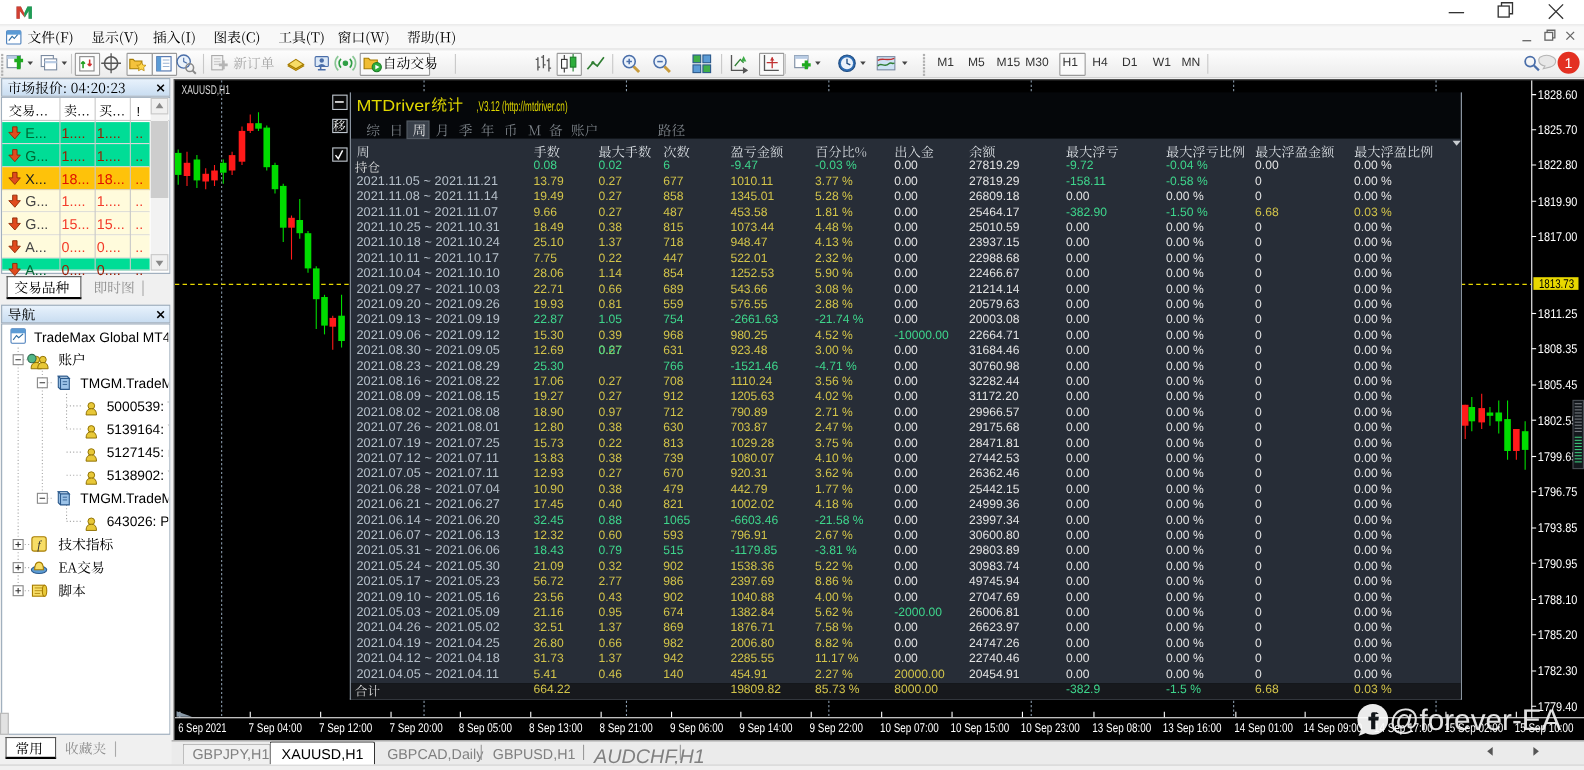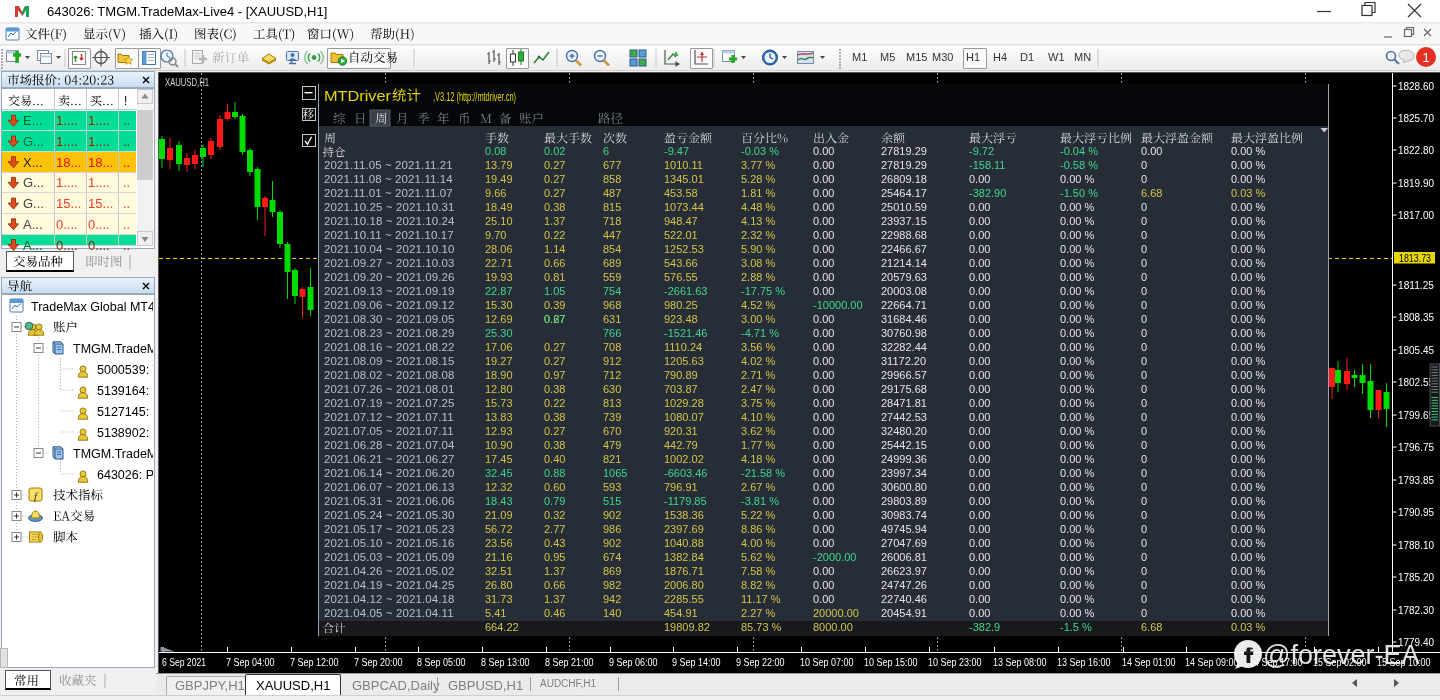--- a/index.html
+++ b/index.html
@@ -3,21 +3,20 @@
 *{margin:0;padding:0;box-sizing:border-box;}
 html,body{width:1440px;height:700px;overflow:hidden;background:#f0f0f0;
  font-family:"Liberation Sans",sans-serif;}
 .ab{position:absolute;}
 #page{position:relative;width:1440px;height:700px;}
 .num{font-size:11px;white-space:pre;}
 .dt{font-size:11.5px;letter-spacing:0.1px;}
 </style></head><body>
 <div id="page">
 <div class="ab" style="left:0;top:0;width:1440px;height:23px;background:#ffffff;border-bottom:1px solid #e8e8e8"></div>
-    <div class="ab" style="left:47px;top:4px;font-size:13px;color:#000;">643026: TMGM.TradeMax-Live4 - [XAUUSD,H1]</div>
     <div class="ab" style="left:0;top:24px;width:1440px;height:21px;background:#f8f8f8;border-bottom:1px solid #e0e0e0"></div>
     <div class="ab" style="left:0;top:46px;width:1440px;height:25px;background:linear-gradient(#fdfdfd,#ececec);border-bottom:1px solid #d0d0d0"></div>
     <div class="ab" style="left:68px;top:48px;width:23px;height:21px;background:#fafafa;border:1px solid #9a9a9a;border-radius:1px"></div>
     <div class="ab" style="left:115px;top:48px;width:24px;height:21px;background:#fafafa;border:1px solid #9a9a9a;border-radius:1px"></div>
     <div class="ab" style="left:138px;top:48px;width:23px;height:21px;background:#fafafa;border:1px solid #9a9a9a;border-radius:1px"></div>
     <div class="ab" style="left:327px;top:48px;width:64px;height:21px;background:#fafafa;border:1px solid #9a9a9a;border-radius:1px"></div>
     <div class="ab" style="left:506px;top:48px;width:23px;height:21px;background:#fafafa;border:1px solid #9a9a9a;border-radius:1px"></div>
     <div class="ab" style="left:690px;top:48px;width:23px;height:21px;background:#fafafa;border:1px solid #9a9a9a;border-radius:1px"></div>
     <div class="ab" style="left:963px;top:48px;width:24px;height:21px;background:#fafafa;border:1px solid #9a9a9a;border-radius:1px"></div>
     <div class="ab" style="left:852px;top:51px;font-size:11px;color:#333;">M1</div>
@@ -318,21 +317,21 @@
     <div class="ab num" style="left:603px;top:215.3px;color:#d3c44a;z-index:12">718</div>
     <div class="ab num" style="left:664px;top:215.3px;color:#d3c44a;z-index:12">948.47</div>
     <div class="ab num" style="left:741px;top:215.3px;color:#d3c44a;z-index:12">4.13 %</div>
     <div class="ab num" style="left:813px;top:215.3px;color:#e3e3e3;z-index:12">0.00</div>
     <div class="ab num" style="left:881px;top:215.3px;color:#e3e3e3;z-index:12">23937.15</div>
     <div class="ab num" style="left:969px;top:215.3px;color:#e3e3e3;z-index:12">0.00</div>
     <div class="ab num" style="left:1060px;top:215.3px;color:#e3e3e3;z-index:12">0.00 %</div>
     <div class="ab num" style="left:1141px;top:215.3px;color:#e3e3e3;z-index:12">0</div>
     <div class="ab num" style="left:1231px;top:215.3px;color:#e3e3e3;z-index:12">0.00 %</div>
     <div class="ab num dt" style="left:324px;top:229.3px;color:#b6c0ca;z-index:12">2021.10.11 ~ 2021.10.17</div>
-    <div class="ab num" style="left:485px;top:229.3px;color:#d3c44a;z-index:12">9.70</div>
+    <div class="ab num" style="left:485px;top:229.3px;color:#d3c44a;z-index:12">7.75</div>
     <div class="ab num" style="left:544px;top:229.3px;color:#d3c44a;z-index:12">0.22</div>
     <div class="ab num" style="left:603px;top:229.3px;color:#d3c44a;z-index:12">447</div>
     <div class="ab num" style="left:664px;top:229.3px;color:#d3c44a;z-index:12">522.01</div>
     <div class="ab num" style="left:741px;top:229.3px;color:#d3c44a;z-index:12">2.32 %</div>
     <div class="ab num" style="left:813px;top:229.3px;color:#e3e3e3;z-index:12">0.00</div>
     <div class="ab num" style="left:881px;top:229.3px;color:#e3e3e3;z-index:12">22988.68</div>
     <div class="ab num" style="left:969px;top:229.3px;color:#e3e3e3;z-index:12">0.00</div>
     <div class="ab num" style="left:1060px;top:229.3px;color:#e3e3e3;z-index:12">0.00 %</div>
     <div class="ab num" style="left:1141px;top:229.3px;color:#e3e3e3;z-index:12">0</div>
     <div class="ab num" style="left:1231px;top:229.3px;color:#e3e3e3;z-index:12">0.00 %</div>
@@ -370,21 +369,21 @@
     <div class="ab num" style="left:881px;top:271.3px;color:#e3e3e3;z-index:12">20579.63</div>
     <div class="ab num" style="left:969px;top:271.3px;color:#e3e3e3;z-index:12">0.00</div>
     <div class="ab num" style="left:1060px;top:271.3px;color:#e3e3e3;z-index:12">0.00 %</div>
     <div class="ab num" style="left:1141px;top:271.3px;color:#e3e3e3;z-index:12">0</div>
     <div class="ab num" style="left:1231px;top:271.3px;color:#e3e3e3;z-index:12">0.00 %</div>
     <div class="ab num dt" style="left:324px;top:285.3px;color:#b6c0ca;z-index:12">2021.09.13 ~ 2021.09.19</div>
     <div class="ab num" style="left:485px;top:285.3px;color:#3ed68c;z-index:12">22.87</div>
     <div class="ab num" style="left:544px;top:285.3px;color:#3ed68c;z-index:12">1.05</div>
     <div class="ab num" style="left:603px;top:285.3px;color:#3ed68c;z-index:12">754</div>
     <div class="ab num" style="left:664px;top:285.3px;color:#3ed68c;z-index:12">-2661.63</div>
-    <div class="ab num" style="left:741px;top:285.3px;color:#3ed68c;z-index:12">-17.75 %</div>
+    <div class="ab num" style="left:741px;top:285.3px;color:#3ed68c;z-index:12">-21.74 %</div>
     <div class="ab num" style="left:813px;top:285.3px;color:#e3e3e3;z-index:12">0.00</div>
     <div class="ab num" style="left:881px;top:285.3px;color:#e3e3e3;z-index:12">20003.08</div>
     <div class="ab num" style="left:969px;top:285.3px;color:#e3e3e3;z-index:12">0.00</div>
     <div class="ab num" style="left:1060px;top:285.3px;color:#e3e3e3;z-index:12">0.00 %</div>
     <div class="ab num" style="left:1141px;top:285.3px;color:#e3e3e3;z-index:12">0</div>
     <div class="ab num" style="left:1231px;top:285.3px;color:#e3e3e3;z-index:12">0.00 %</div>
     <div class="ab num dt" style="left:324px;top:299.3px;color:#b6c0ca;z-index:12">2021.09.06 ~ 2021.09.12</div>
     <div class="ab num" style="left:485px;top:299.3px;color:#d3c44a;z-index:12">15.30</div>
     <div class="ab num" style="left:544px;top:299.3px;color:#d3c44a;z-index:12">0.39</div>
     <div class="ab num" style="left:603px;top:299.3px;color:#d3c44a;z-index:12">968</div>
@@ -492,21 +491,21 @@
     <div class="ab num" style="left:1060px;top:411.3px;color:#e3e3e3;z-index:12">0.00 %</div>
     <div class="ab num" style="left:1141px;top:411.3px;color:#e3e3e3;z-index:12">0</div>
     <div class="ab num" style="left:1231px;top:411.3px;color:#e3e3e3;z-index:12">0.00 %</div>
     <div class="ab num dt" style="left:324px;top:425.3px;color:#b6c0ca;z-index:12">2021.07.05 ~ 2021.07.11</div>
     <div class="ab num" style="left:485px;top:425.3px;color:#d3c44a;z-index:12">12.93</div>
     <div class="ab num" style="left:544px;top:425.3px;color:#d3c44a;z-index:12">0.27</div>
     <div class="ab num" style="left:603px;top:425.3px;color:#d3c44a;z-index:12">670</div>
     <div class="ab num" style="left:664px;top:425.3px;color:#d3c44a;z-index:12">920.31</div>
     <div class="ab num" style="left:741px;top:425.3px;color:#d3c44a;z-index:12">3.62 %</div>
     <div class="ab num" style="left:813px;top:425.3px;color:#e3e3e3;z-index:12">0.00</div>
-    <div class="ab num" style="left:881px;top:425.3px;color:#e3e3e3;z-index:12">32480.20</div>
+    <div class="ab num" style="left:881px;top:425.3px;color:#e3e3e3;z-index:12">26362.46</div>
     <div class="ab num" style="left:969px;top:425.3px;color:#e3e3e3;z-index:12">0.00</div>
     <div class="ab num" style="left:1060px;top:425.3px;color:#e3e3e3;z-index:12">0.00 %</div>
     <div class="ab num" style="left:1141px;top:425.3px;color:#e3e3e3;z-index:12">0</div>
     <div class="ab num" style="left:1231px;top:425.3px;color:#e3e3e3;z-index:12">0.00 %</div>
     <div class="ab num dt" style="left:324px;top:439.3px;color:#b6c0ca;z-index:12">2021.06.28 ~ 2021.07.04</div>
     <div class="ab num" style="left:485px;top:439.3px;color:#d3c44a;z-index:12">10.90</div>
     <div class="ab num" style="left:544px;top:439.3px;color:#d3c44a;z-index:12">0.38</div>
     <div class="ab num" style="left:603px;top:439.3px;color:#d3c44a;z-index:12">479</div>
     <div class="ab num" style="left:664px;top:439.3px;color:#d3c44a;z-index:12">442.79</div>
     <div class="ab num" style="left:741px;top:439.3px;color:#d3c44a;z-index:12">1.77 %</div>
@@ -581,21 +580,21 @@
     <div class="ab num" style="left:544px;top:523.3px;color:#d3c44a;z-index:12">2.77</div>
     <div class="ab num" style="left:603px;top:523.3px;color:#d3c44a;z-index:12">986</div>
     <div class="ab num" style="left:664px;top:523.3px;color:#d3c44a;z-index:12">2397.69</div>
     <div class="ab num" style="left:741px;top:523.3px;color:#d3c44a;z-index:12">8.86 %</div>
     <div class="ab num" style="left:813px;top:523.3px;color:#e3e3e3;z-index:12">0.00</div>
     <div class="ab num" style="left:881px;top:523.3px;color:#e3e3e3;z-index:12">49745.94</div>
     <div class="ab num" style="left:969px;top:523.3px;color:#e3e3e3;z-index:12">0.00</div>
     <div class="ab num" style="left:1060px;top:523.3px;color:#e3e3e3;z-index:12">0.00 %</div>
     <div class="ab num" style="left:1141px;top:523.3px;color:#e3e3e3;z-index:12">0</div>
     <div class="ab num" style="left:1231px;top:523.3px;color:#e3e3e3;z-index:12">0.00 %</div>
-    <div class="ab num dt" style="left:324px;top:537.3px;color:#b6c0ca;z-index:12">2021.05.10 ~ 2021.05.16</div>
+    <div class="ab num dt" style="left:324px;top:537.3px;color:#b6c0ca;z-index:12">2021.09.10 ~ 2021.05.16</div>
     <div class="ab num" style="left:485px;top:537.3px;color:#d3c44a;z-index:12">23.56</div>
     <div class="ab num" style="left:544px;top:537.3px;color:#d3c44a;z-index:12">0.43</div>
     <div class="ab num" style="left:603px;top:537.3px;color:#d3c44a;z-index:12">902</div>
     <div class="ab num" style="left:664px;top:537.3px;color:#d3c44a;z-index:12">1040.88</div>
     <div class="ab num" style="left:741px;top:537.3px;color:#d3c44a;z-index:12">4.00 %</div>
     <div class="ab num" style="left:813px;top:537.3px;color:#e3e3e3;z-index:12">0.00</div>
     <div class="ab num" style="left:881px;top:537.3px;color:#e3e3e3;z-index:12">27047.69</div>
     <div class="ab num" style="left:969px;top:537.3px;color:#e3e3e3;z-index:12">0.00</div>
     <div class="ab num" style="left:1060px;top:537.3px;color:#e3e3e3;z-index:12">0.00 %</div>
     <div class="ab num" style="left:1141px;top:537.3px;color:#e3e3e3;z-index:12">0</div>
@@ -668,21 +667,21 @@
     <div class="ab num" style="left:1060px;top:621.3px;color:#3ed68c;z-index:12">-1.5 %</div>
     <div class="ab num" style="left:1141px;top:621.3px;color:#d3c44a;z-index:12">6.68</div>
     <div class="ab num" style="left:1231px;top:621.3px;color:#d3c44a;z-index:12">0.03 %</div>
     <div class="ab" style="left:156px;top:673px;width:1284px;height:22px;background:#ebebeb;border-top:1px solid #9a9a9a"></div>
     <div class="ab" style="left:166px;top:676px;width:80px;height:19px;background:#f0f0f0;border:1px solid #aaa;border-bottom:none;border-radius:2px 2px 0 0"></div>
     <div class="ab" style="left:175px;top:678px;font-size:13px;color:#808080;">GBPJPY,H1</div>
     <div class="ab" style="left:245px;top:674px;width:96px;height:21px;background:#fff;border:1px solid #333;border-bottom:none;border-radius:2px 2px 0 0;z-index:3"></div>
     <div class="ab" style="left:256px;top:678px;font-size:13px;color:#000;z-index:3">XAUUSD,H1</div>
     <div class="ab" style="left:352px;top:678px;font-size:13px;color:#808080;">GBPCAD,Daily</div>
     <div class="ab" style="left:448px;top:678px;font-size:13px;color:#808080;">GBPUSD,H1</div>
-    <div class="ab" style="left:540px;top:678px;font-size:10px;color:#808080;">AUDCHF,H1</div>
+    <div class="ab" style="left:540px;top:678px;font-size:18px;color:#808080;font-style:italic;">AUDCHF,H1</div>
     <div class="ab" style="left:0;top:695px;width:1440px;height:5px;background:#f0f0f0;border-top:1px solid #cfcfcf"></div>
     <svg class="ab" style="left:0;top:0;z-index:50;pointer-events:none" width="1440" height="700" viewBox="0 0 1440 700">
       <g>
         <path d="M15 17 L15 6 L19 6 L22 12 L25 6 L29 6 L29 17 L26 17 L26 10 L22.5 16 L18 10 L18 17 Z" fill="#9aa0a6"></path>
         <path d="M15 17 L15 6 L19 6 L22 12 L22.5 16 L18 10 L18 17 Z" fill="#d23f31"></path>
         <path d="M29 17 L29 6 L25 6 L22 12 L22.5 16 L26 10 L26 17 Z" fill="#1f9d55"></path>
       </g>
       <g stroke="#333" stroke-width="1.2" fill="none">
         <path d="M1317 11.5 L1331 11.5"></path>
         <rect x="1362" y="5.5" width="10" height="10"></rect>

